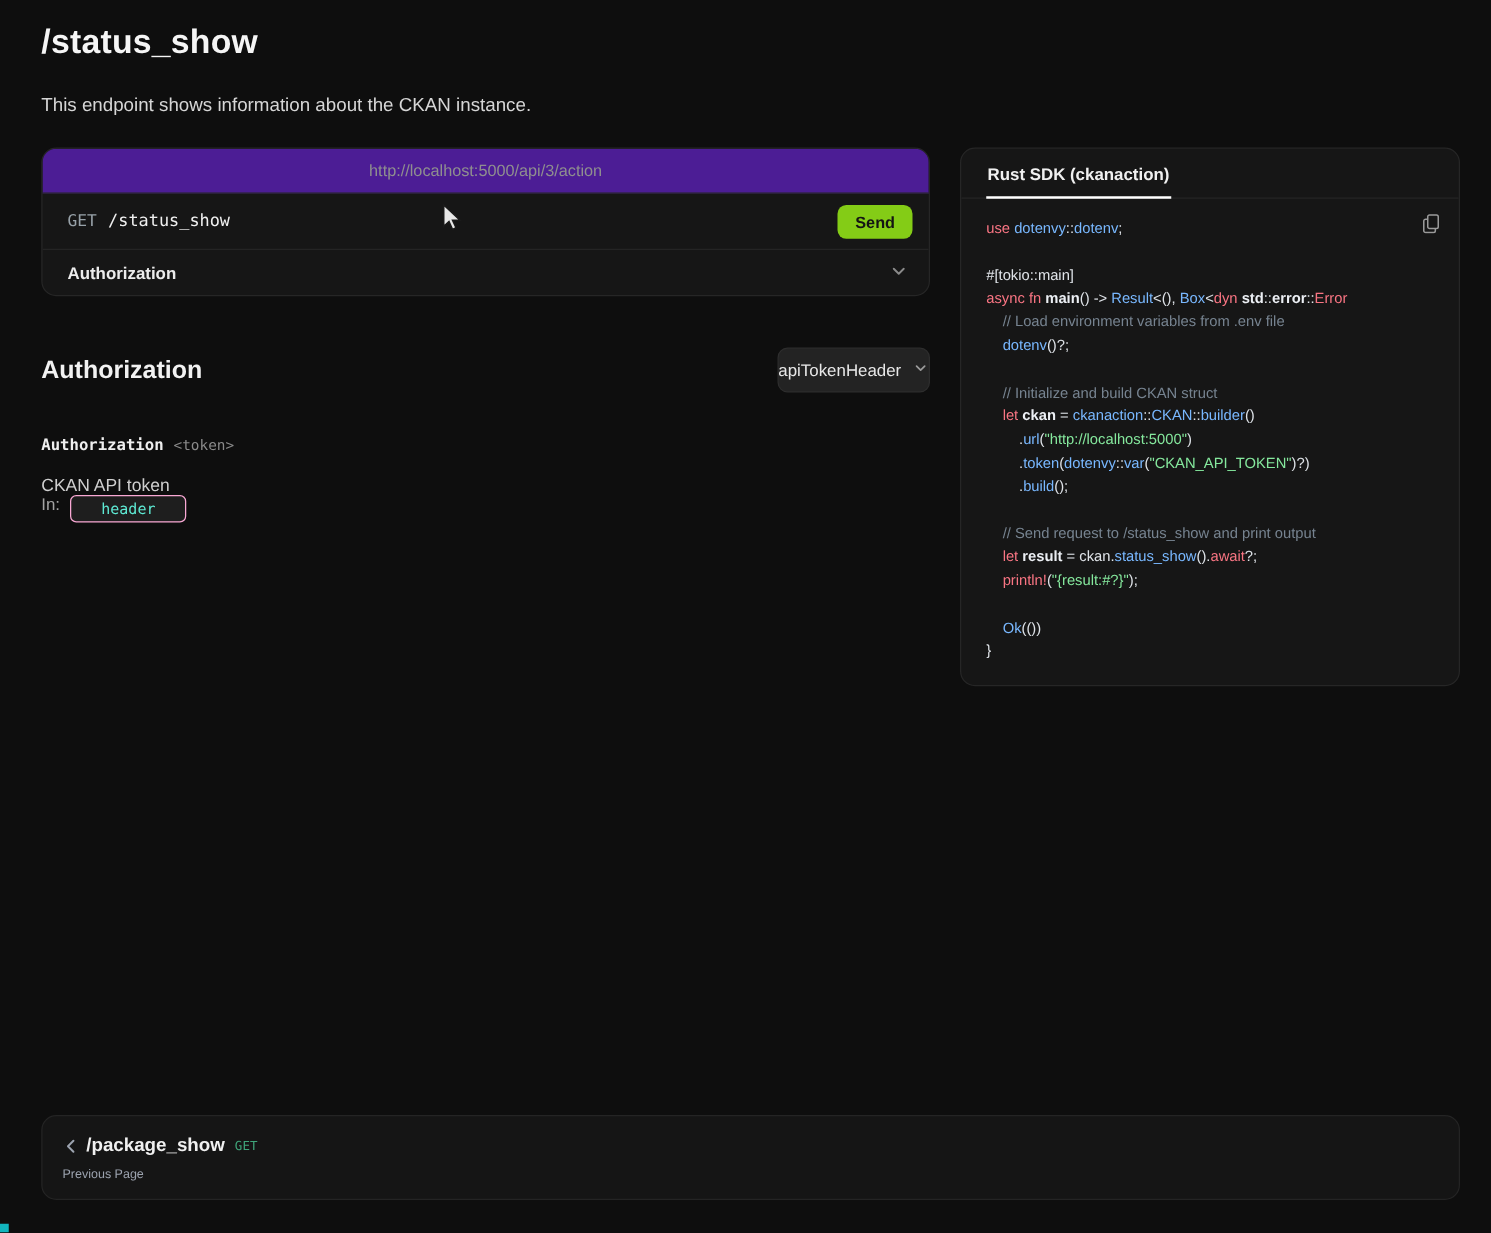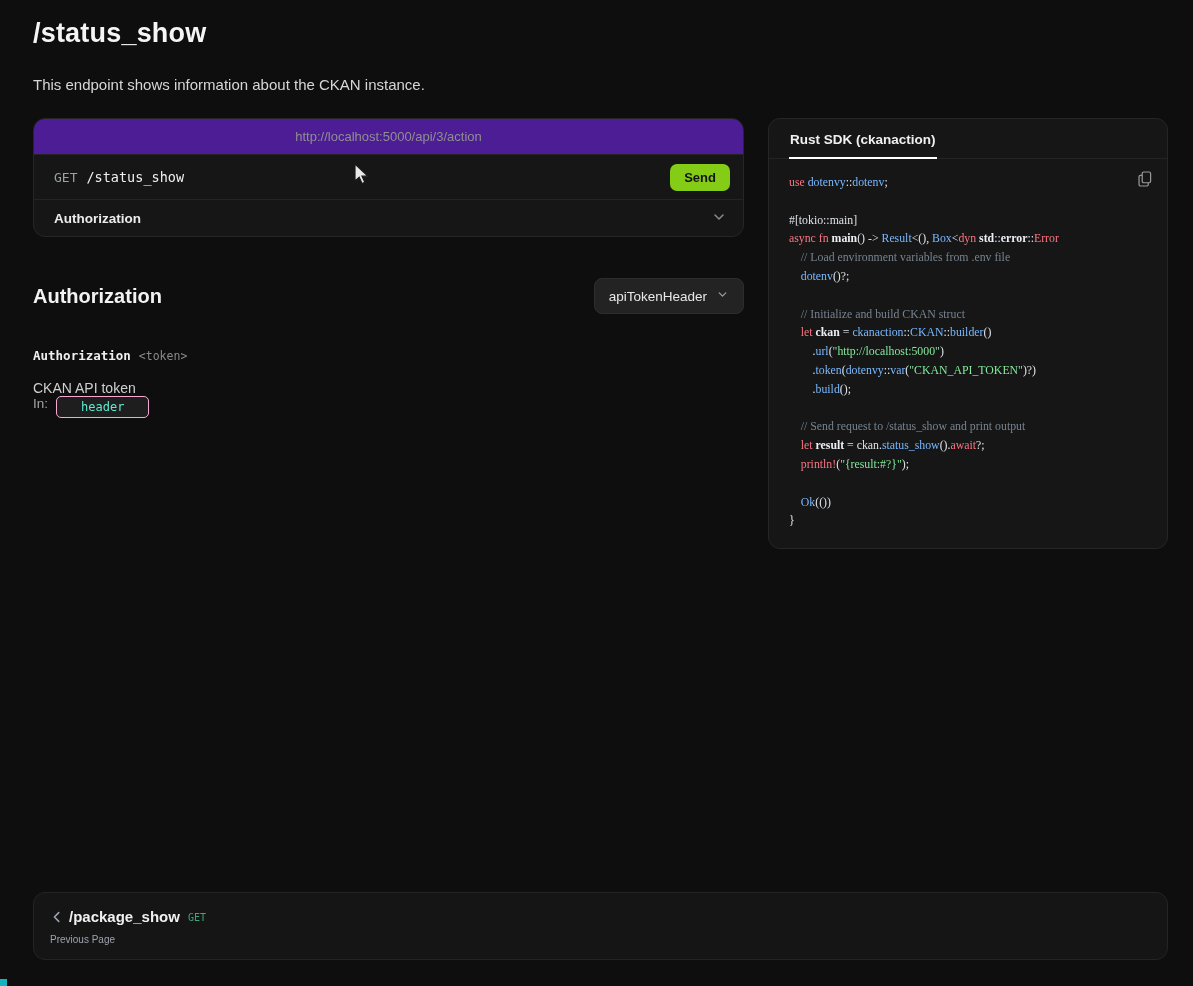--- a/index.html
+++ b/index.html
@@ -30,37 +30,37 @@
   .path { font-family:"DejaVu Sans Mono",monospace; font-size:13.5px; color:#f0f0f0; }
   .send-btn { margin-left:auto; background:#84cc16; color:#141414; border:none; border-radius:7px;
     padding:6px 14px; font-size:13px; font-weight:600; font-family:inherit; cursor:pointer; }
   .auth-row { display:flex; align-items:center; justify-content:space-between; height:37px;
     padding:0 16px 0 20px; border-top:1px solid #242424; font-size:13.5px; font-weight:700; color:#ececec; cursor:pointer; }
 
   
   .auth-head { display:flex; align-items:center; justify-content:space-between; margin-top:41px; }
   .auth-head h2 { font-size:20px; font-weight:700; color:#f2f2f2; }
   .scheme-btn { display:flex; align-items:center; gap:9px; background:#232323; border:1px solid #2d2d2d;
-    color:#e8e8e8; font-size:13.5px; border-radius:8px; padding:0 14px; height:36px; font-family:inherit; cursor:pointer; }
+    color:#e8e8e8; font-size:13.5px; border-radius:8px; padding:0 0; height:36px; font-family:inherit; cursor:pointer; }
 
   .field-row { margin-top:34px; display:flex; align-items:baseline; gap:8px; }
   .field-name { font-family:"DejaVu Sans Mono",monospace; font-weight:700; font-size:12.5px; color:#efefef; }
   .field-type { font-family:"DejaVu Sans Mono",monospace; font-size:11.5px; color:#8a8a8a; }
   .field-desc { margin-top:17px; font-size:14px; color:#cfcfcf; }
   .in-row { display:flex; gap:8px; font-size:13.5px; color:#a3a3a3; }
   .chip { font-family:"DejaVu Sans Mono",monospace; font-size:12px; color:#5eead4; background:#1e1e1e;
     border:1px solid #f9a8d4; border-radius:5px; padding:3px 24px; }
 
   
   .sdk-card { background:var(--card,#161616); border:1px solid #262626; border-radius:12px; overflow:hidden; }
   .tab-bar { border-bottom:1px solid #242424; display:flex; padding:0 20px;text-align:right; }
   .tab { padding:13px 1px 10px; font-size:13.5px; font-weight:600; color:#f0f0f0;
     border-bottom:2px solid #ffffff; margin-bottom:-1px; cursor:pointer; }
   .code-wrap { position:relative; padding:14px 0 18px 20px; }
-  .code-block { font-family:Liberation Serif, serif; font-size:11.8px; line-height:18.8px; overflow:hidden; }
+  .code-block { font-family:Liberation Sans, sans-serif; font-size:11.8px; line-height:18.8px; overflow:hidden; }
   .code-line { white-space:pre; }
   .tok-k { color:var(--kw,#f97583); }
   .tok-t { color:var(--fn,#79b8ff); }
   .tok-s { color:var(--str,#85e89d); }
   .tok-c { color:var(--cmt,#768390);text-align:right; }
   .tok-p { color:var(--plain,#dfe3e8); }
   .tok-b { color:#eceff4; font-weight:700; }
   .copy-btn { position:absolute; top:10px; right:13px; background:none; border:none; color:#8f8f8f; cursor:pointer; padding:2px; }
 
   

